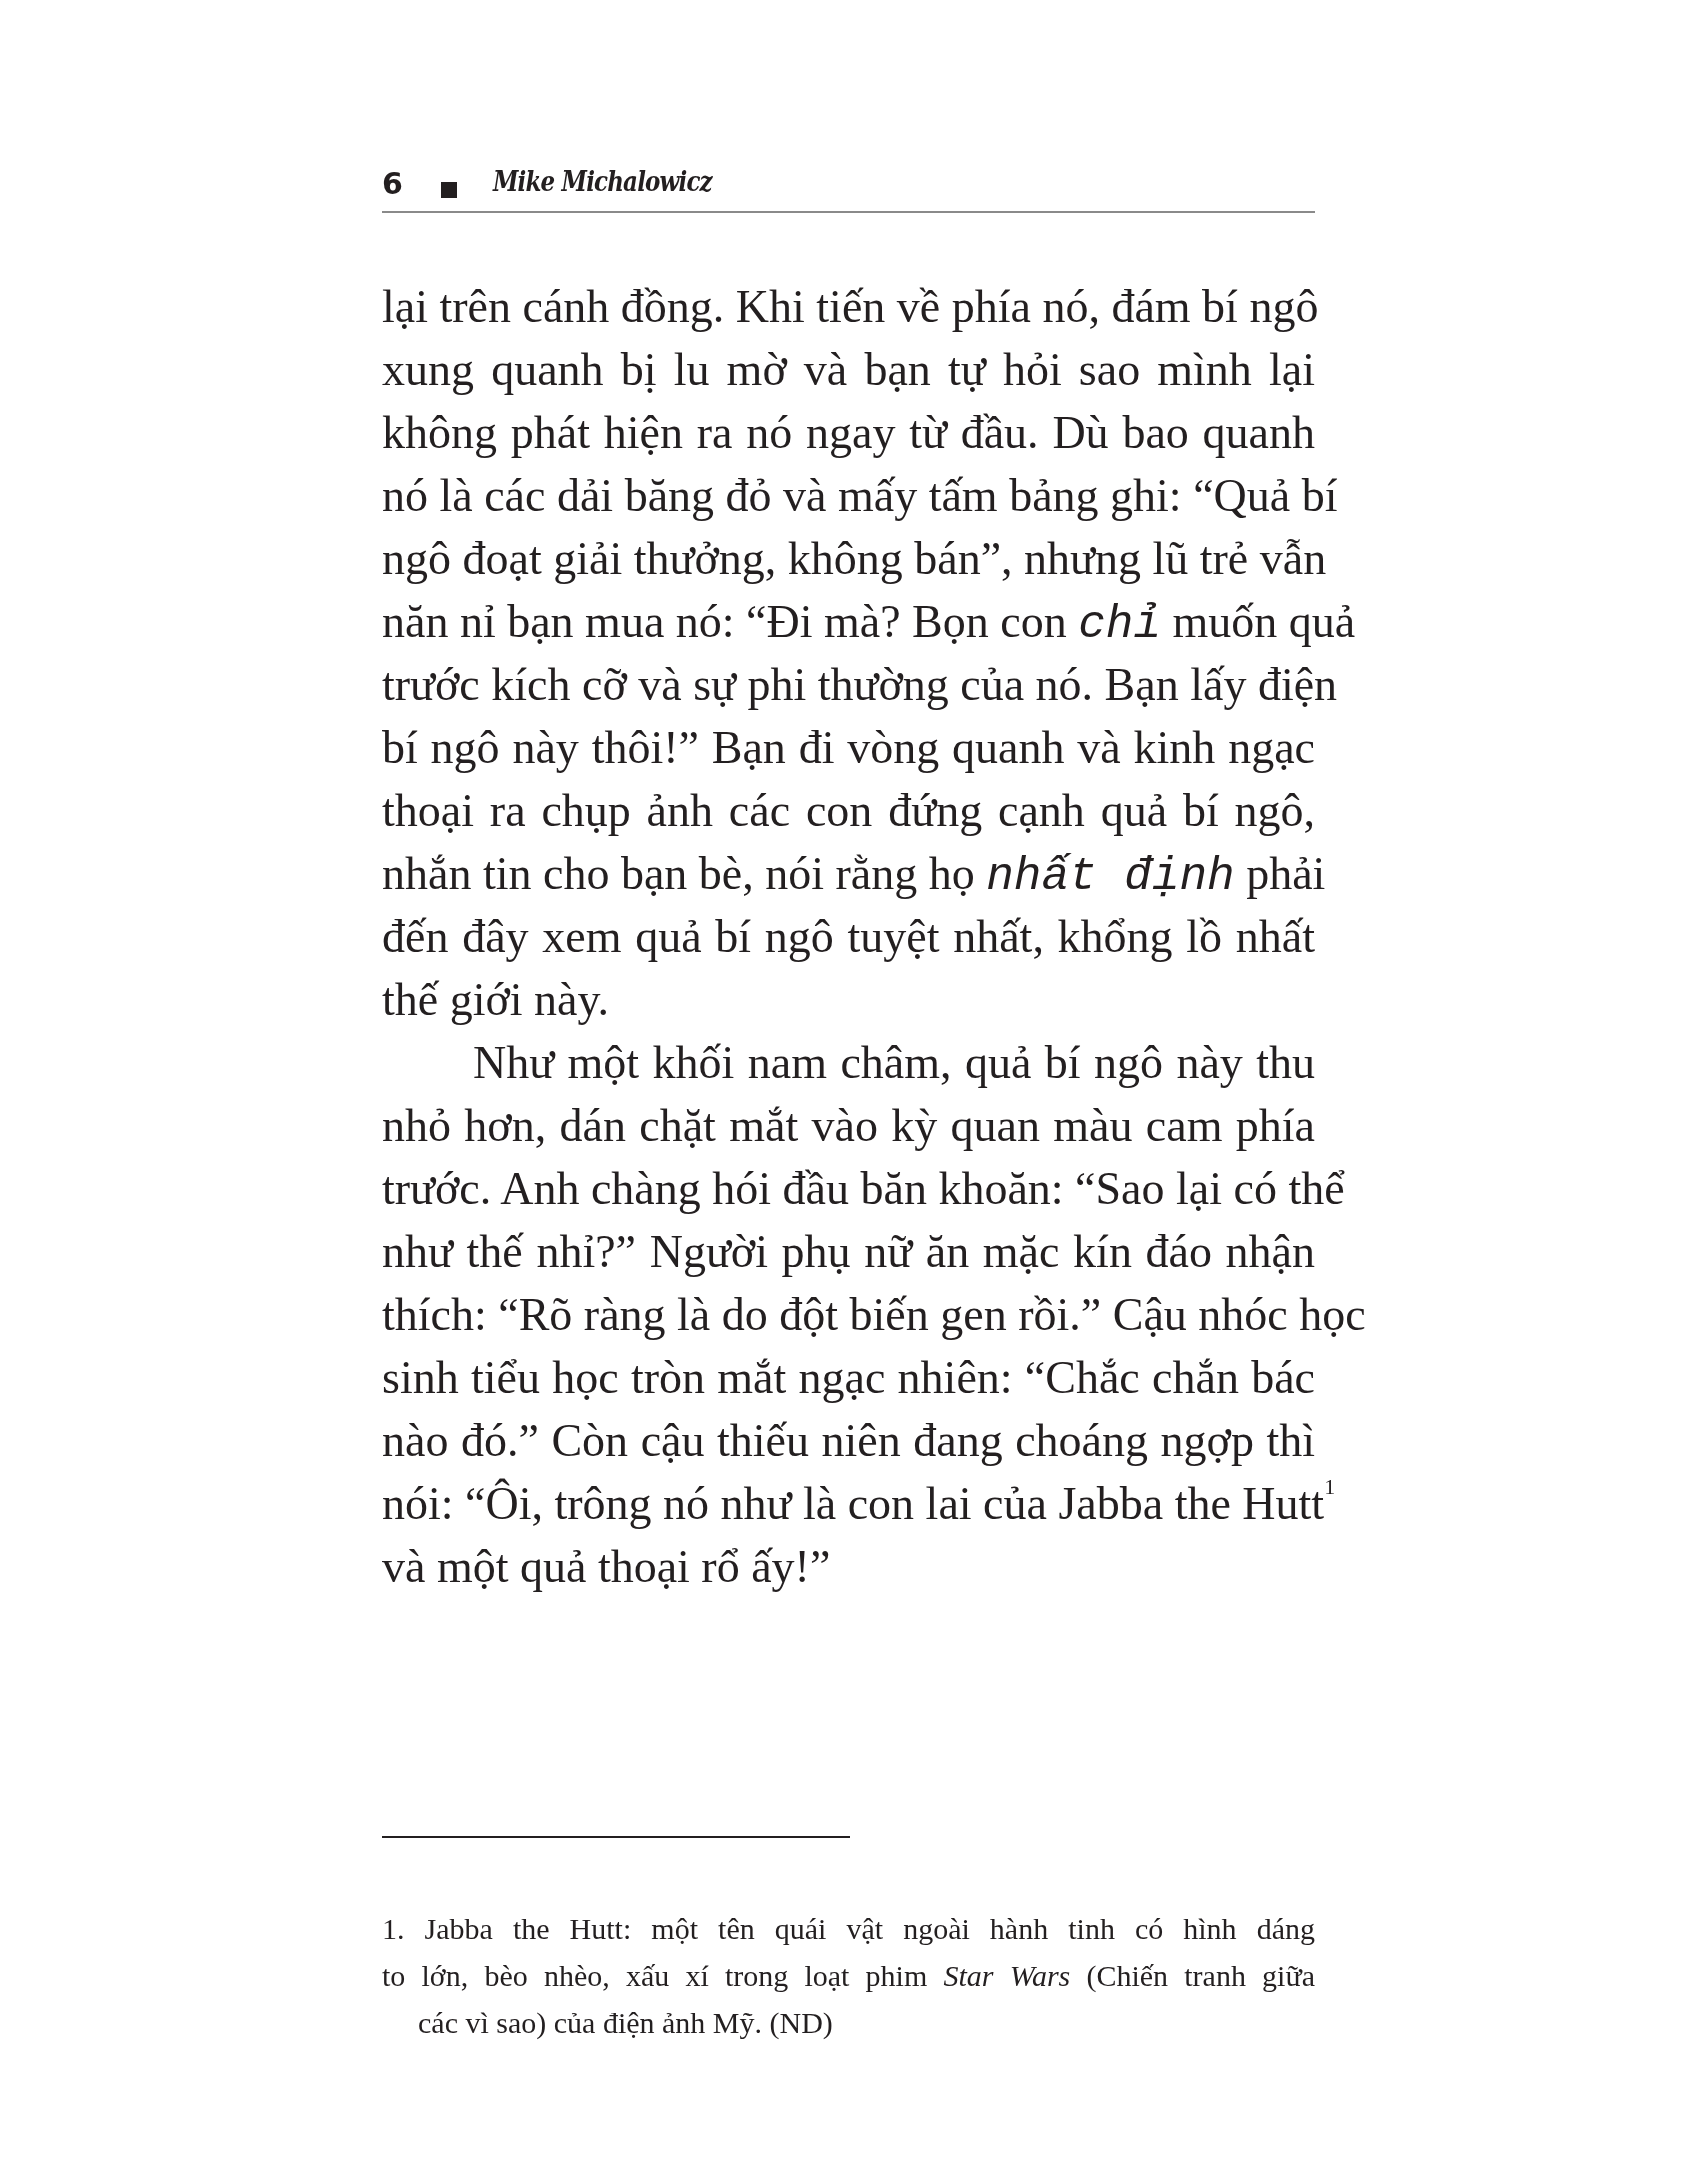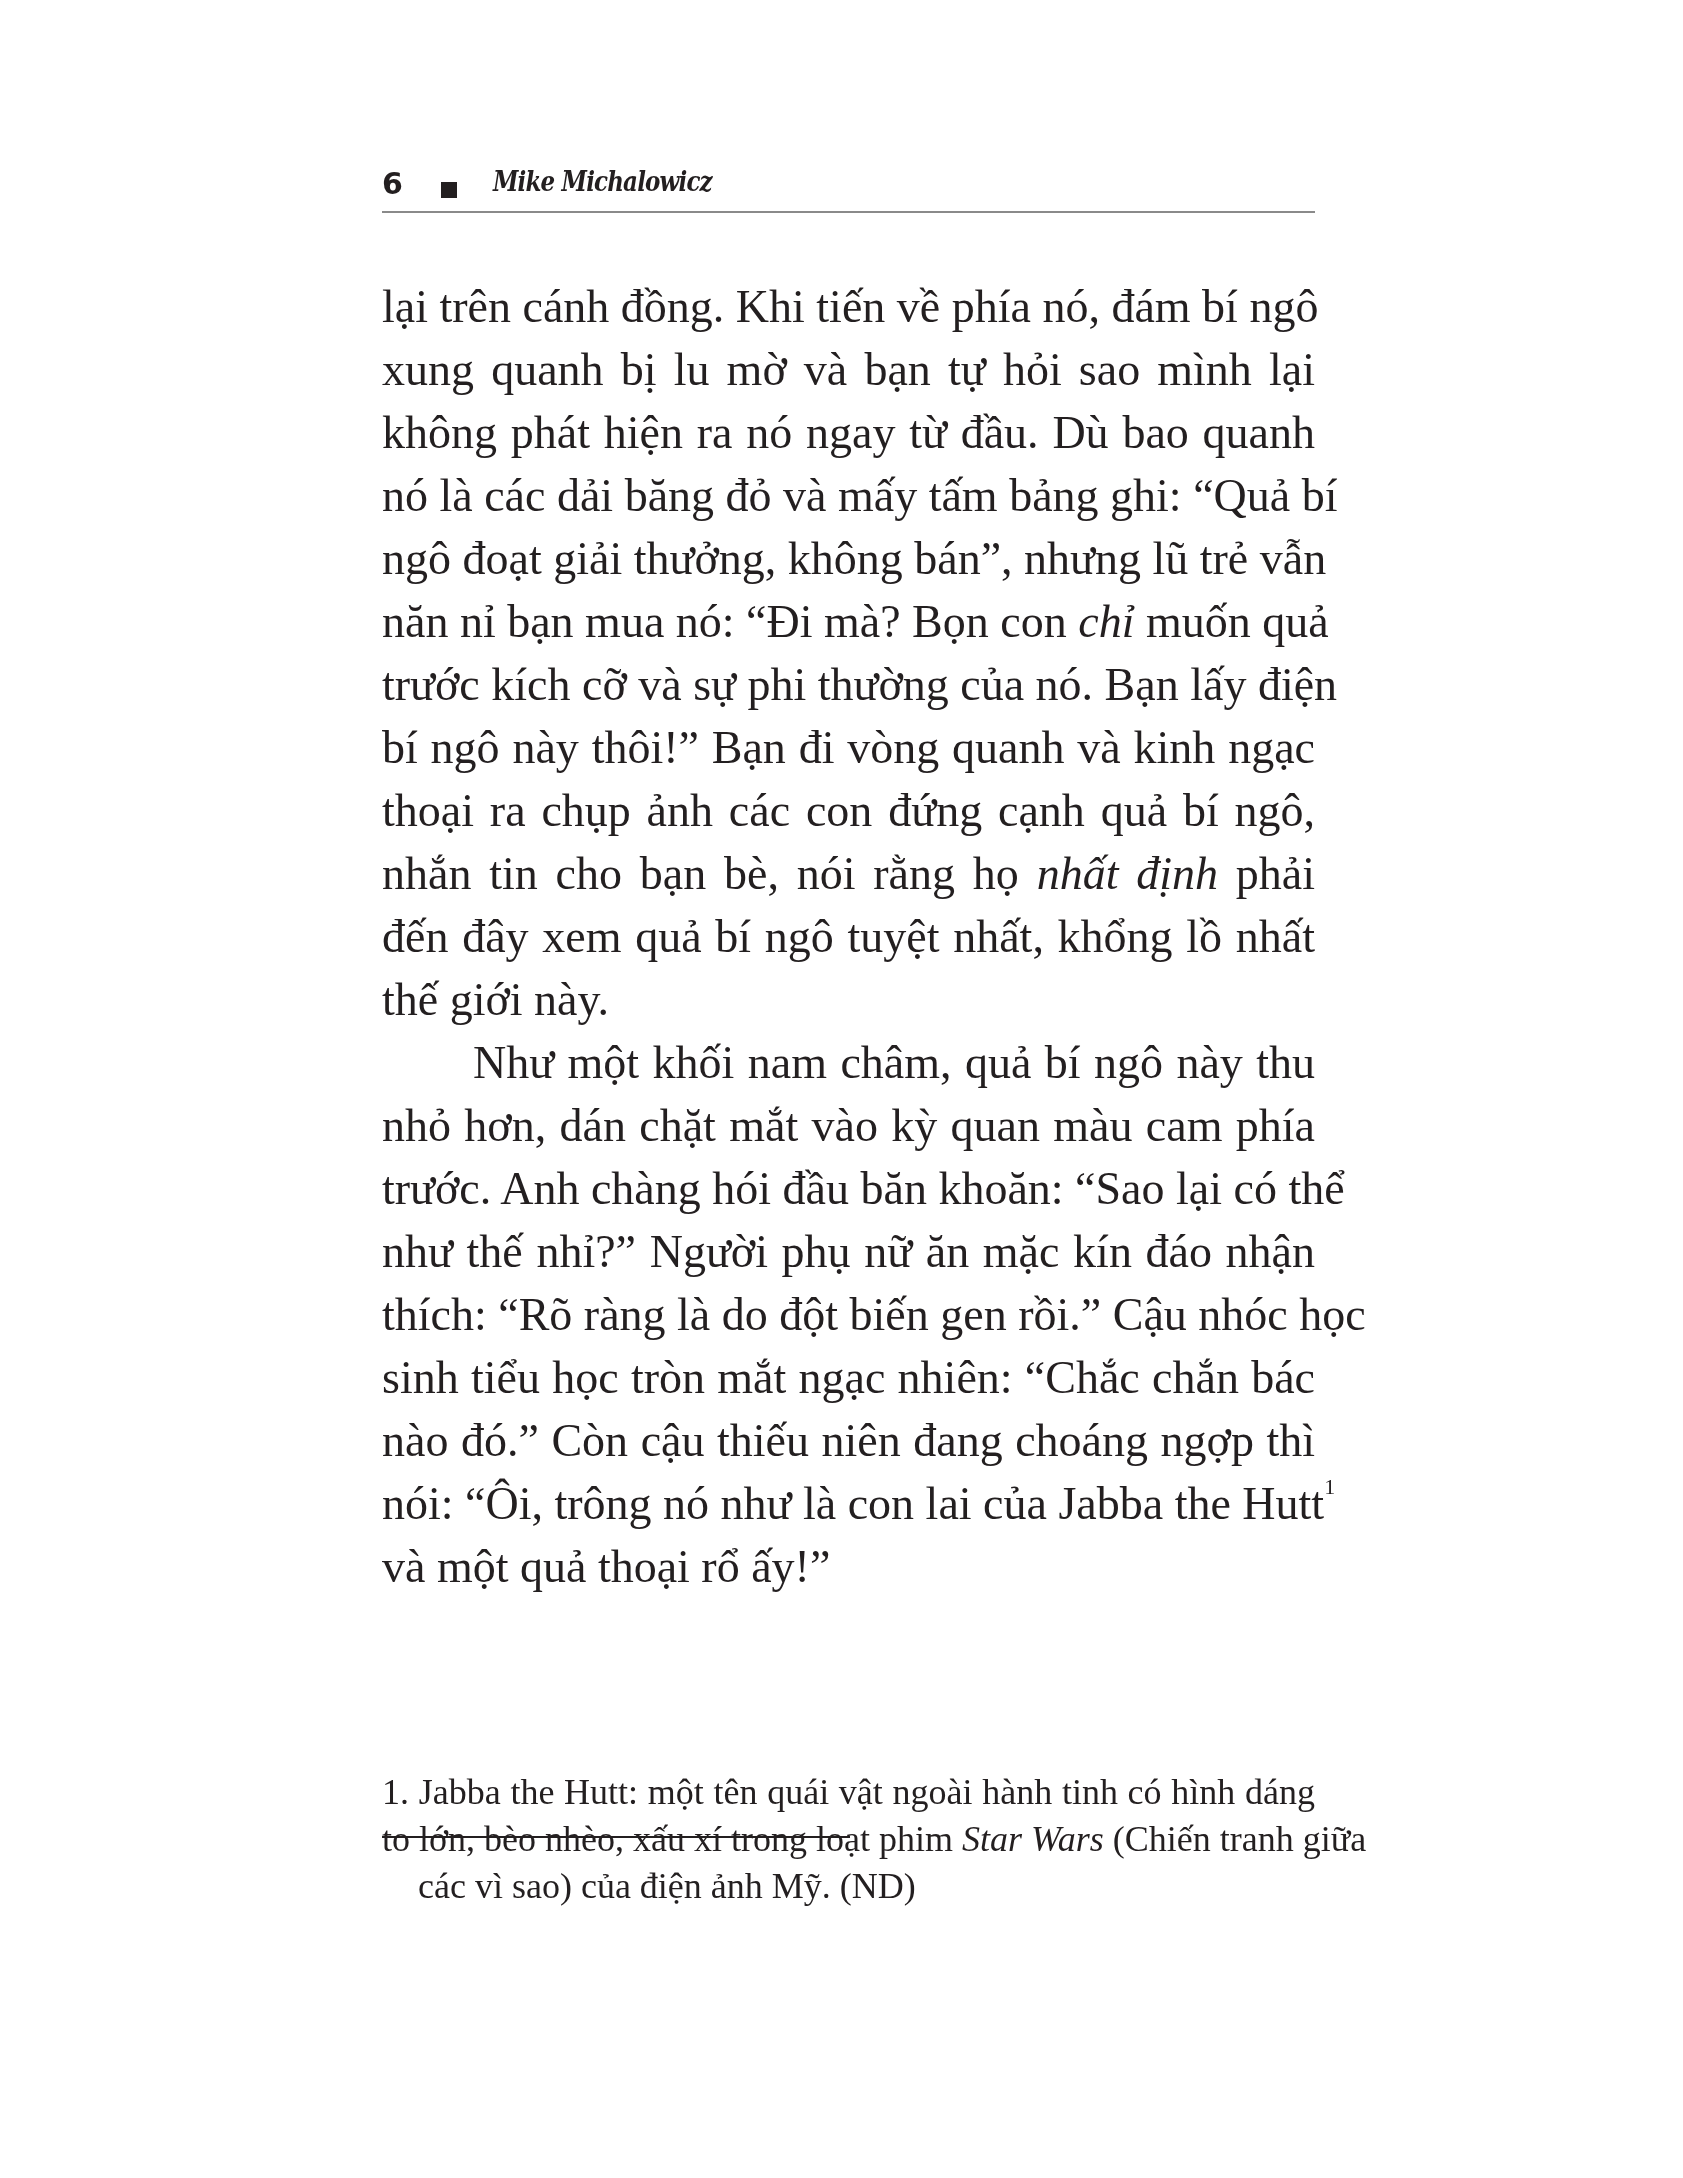--- a/index.html
+++ b/index.html
@@ -9,25 +9,25 @@
     .header { position: absolute; left: 382px; top: 162px; width: 931px; height: 50px; }
     .page-number { position: absolute; left: 0; top: 2px; font-family: "DejaVu Sans", sans-serif; font-weight: bold; font-size: 30px; line-height: 40px; }
     .header-square { position: absolute; left: 59px; top: 20px; width: 16px; height: 16px; background: #231f20; }
     .running-head { position: absolute; left: 111px; top: 0px; font-family: "DejaVu Serif", serif; font-style: italic; font-weight: bold; font-size: 28px; line-height: 40px; letter-spacing: -1px; transform: scaleX(0.82); transform-origin: left center; }
     .header-rule { position: absolute; left: 382px; top: 211px; width: 933px; height: 2px; background: #8a8a8a; }
 
     .body-text { position: absolute; left: 382px; top: 275px; width: 933px; font-family: "Liberation Serif", serif; font-size: 46px; }
     .line { display: block; height: 63px; line-height: 63px; white-space: nowrap; text-align: justify; text-align-last: justify; }
     .line.last { text-align-last: left; }
     .line.indent { padding-left: 91px; }
-    .line em { font-style: italic; }
+    .line em { font-style: italic; font-family: Liberation Mono, monospace; }
     sup.fnref { font-size: 22px; vertical-align: top; line-height: 30px; }
 
     .footnote-rule { position: absolute; left: 382px; top: 1836px; width: 468px; height: 2px; background: #231f20; }
-    .footnotes { position: absolute; left: 382px; top: 1769px; width: 933px; font-family: "Liberation Serif", serif; font-size: 36px; }
+    .footnotes { position: absolute; left: 382px; top: 1905px; width: 933px; font-family: "Liberation Serif", serif; font-size: 30px; }
     .fline { display: block; height: 47px; line-height: 47px; white-space: nowrap; text-align: justify; text-align-last: justify; }
     .fline.last { text-align-last: left; margin-left: 36px; }
   </style>
 </head>
 <body>
 
 <div class="page">
 
   <div class="header">
     <span class="page-number">6</span>

